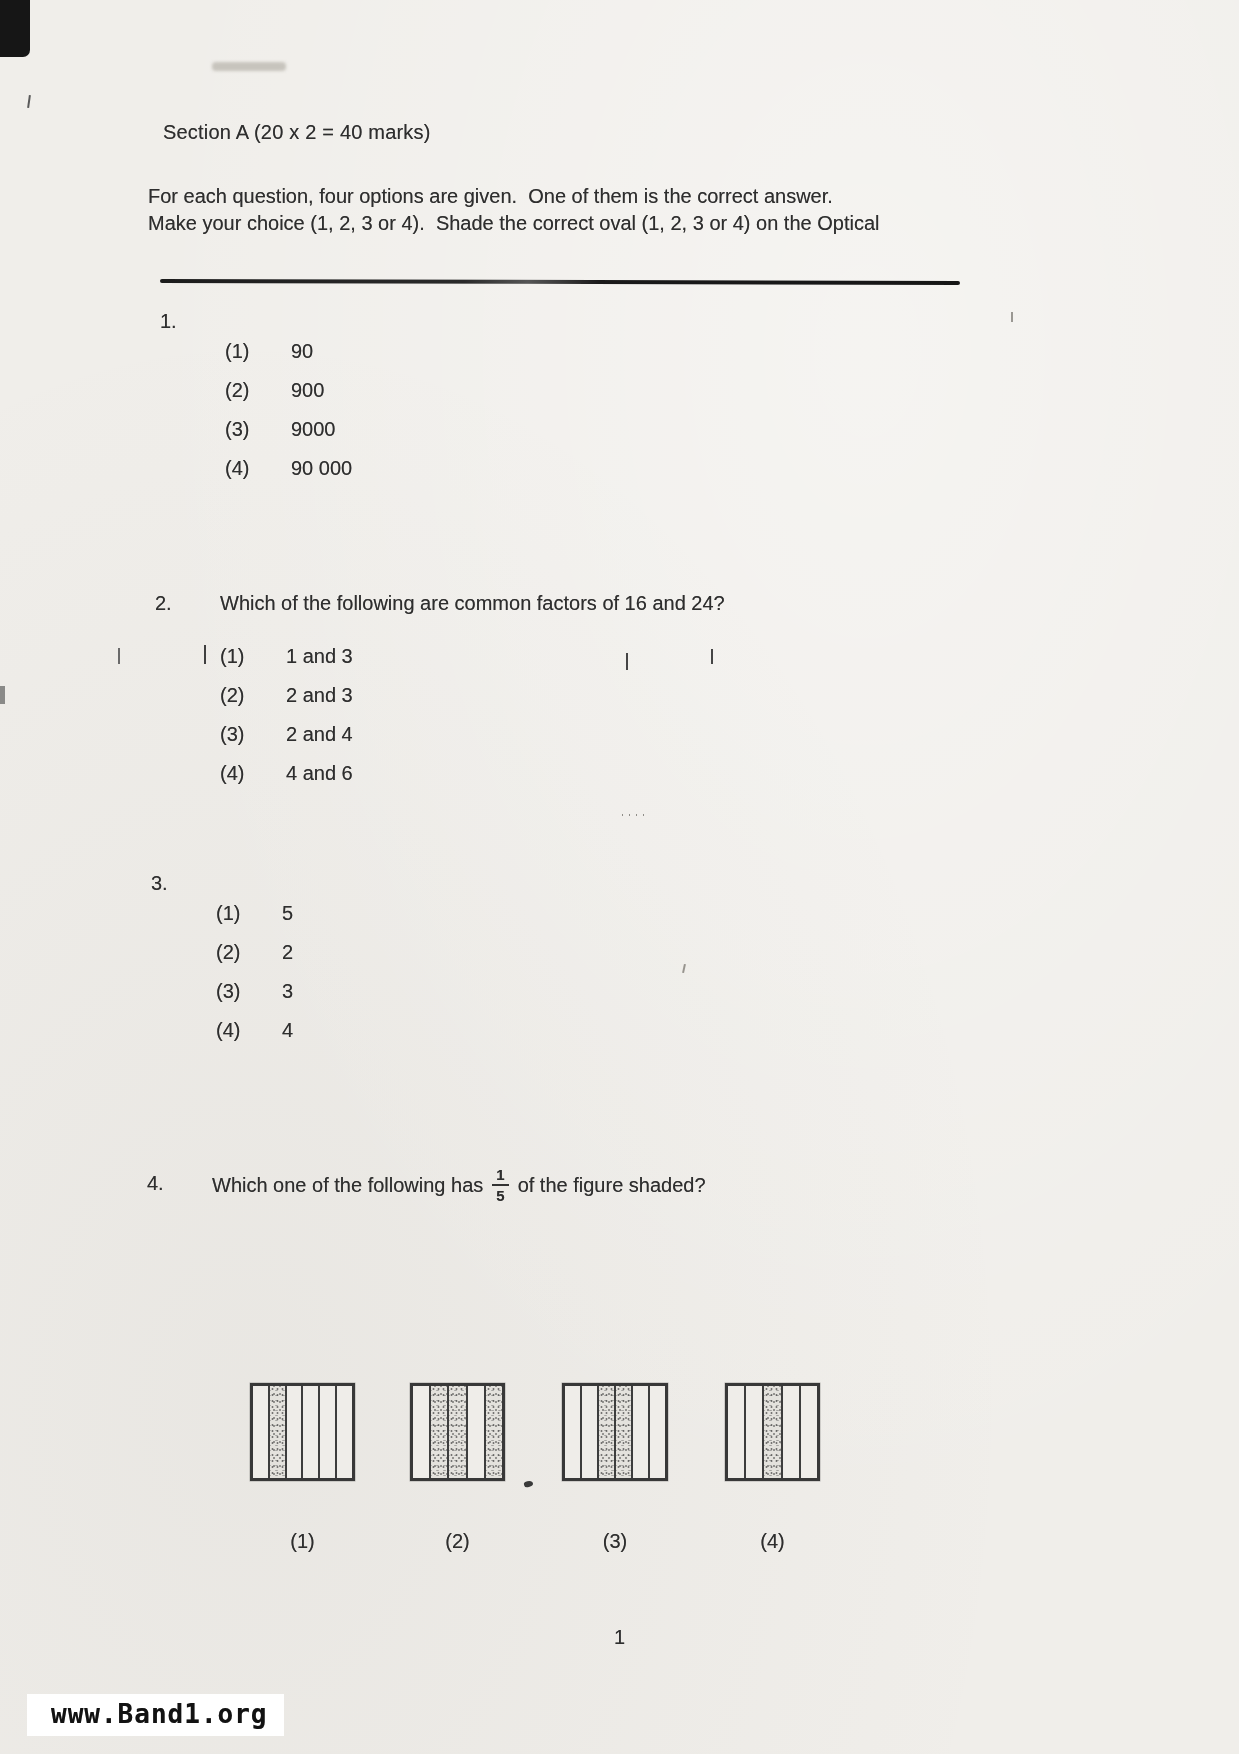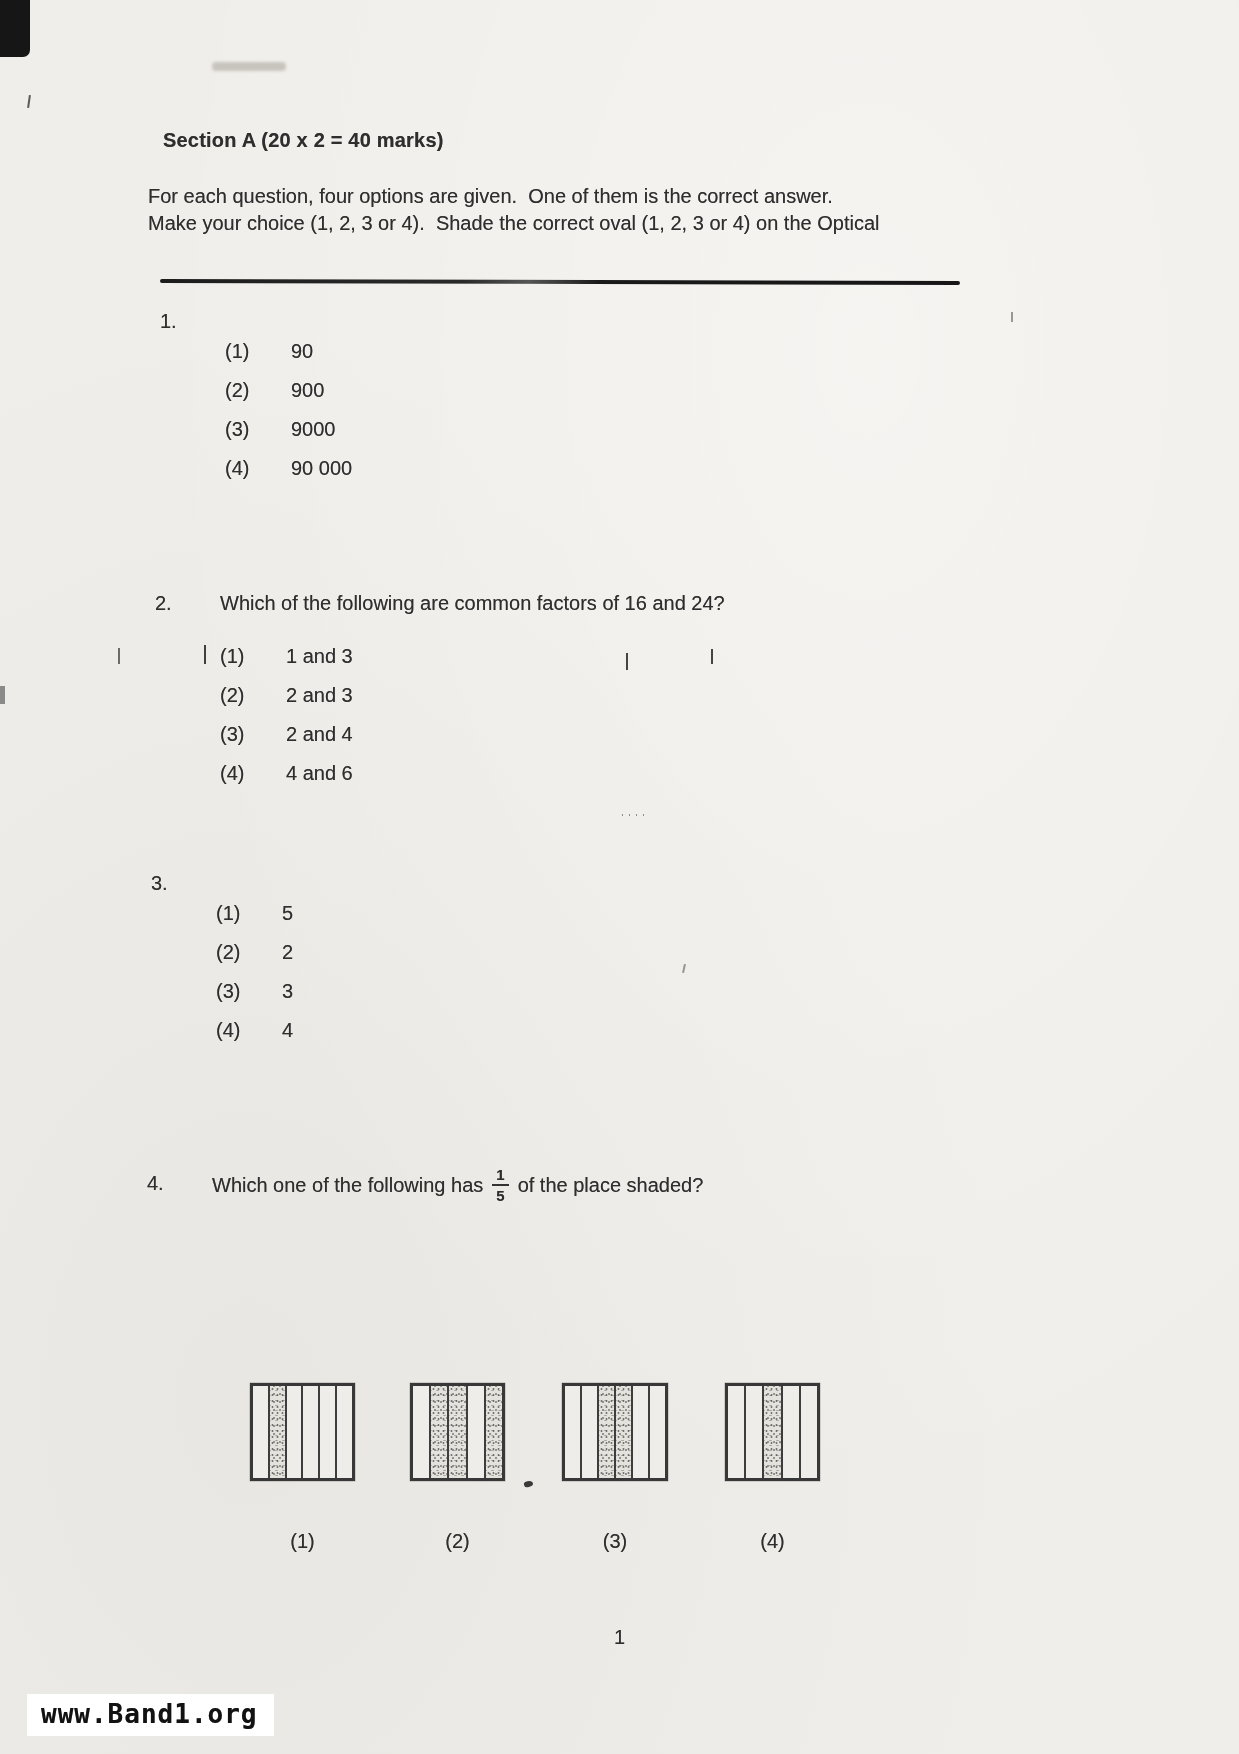--- a/index.html
+++ b/index.html
@@ -36,22 +36,22 @@
   .tick-f{left:0px;top:686px;width:5px;height:18px;background:#8a8a88;}
   .tick-g{left:1011px;top:312px;height:10px;background:#9a9893;}
   .smudge{left:212px;top:62px;width:74px;height:9px;background:#c7c4bd;filter:blur(1.5px);border-radius:4px;}
   .dots-a{left:619px;top:813px;width:26px;height:4px;
           background:radial-gradient(circle 1.6px, #8f8d88 55%, transparent 60%) 0 0/7px 4px repeat-x;}
   .dot-b{left:524px;top:1481px;width:9px;height:6px;background:#3a3a3a;border-radius:40% 60% 50% 50%;transform:rotate(-15deg);}
   .dot-c{left:683px;top:964px;width:2px;height:9px;background:#97948e;transform:rotate(12deg);}
 
   
   .section-title{
-    position:absolute;left:163px;top:129px;
-    font-size:20px;font-weight:bold;letter-spacing:0.2px;
+    position:absolute;left:163px;top:121px;
+    font-size:20px;font-weight:normal;letter-spacing:0.2px;
   }
   .instructions{
     position:absolute;left:148px;top:183px;width:840px;
     font-size:20px;line-height:27px;white-space:pre-wrap;
   }
   .rule{
     position:absolute;left:160px;top:280px;width:800px;height:4px;
     background:linear-gradient(90deg,#1c1c1c 0%,#2a2a2a 38%,#555 46%,#1a1a1a 55%,#161616 100%);
     border-radius:2px;
     transform:rotate(0.15deg);
@@ -113,21 +113,21 @@
   }
 
   
   .page-number{
     position:absolute;left:0;top:1626px;width:1239px;
     text-align:center;font-size:20px;
   }
   .watermark{
     position:absolute;left:27px;top:1694px;
     background:#ffffff;
-    padding:5px 16px 7px 14px;
+    padding:5px 16px 7px 24px;
     font-family:"DejaVu Sans Mono", monospace;
     font-size:26px;font-weight:bold;color:#121212;
     letter-spacing:1px;
   }
 </style>
 </head>
 <body>
 
 <div class="page">
 
@@ -221,21 +221,21 @@
       </div>
       <div class="question question-4">
         <div class="q-num">4.</div>
         <div class="q-body">
           <div class="q-stem">
             <span class="stem-text">Which one of the following has</span>
             <span class="frac">
               <span class="frac-num">1</span>
               <span class="frac-den">5</span>
             </span>
-            <span class="stem-text">of the place shaded?</span>
+            <span class="stem-text">of the figure shaded?</span>
           </div>
         </div>
       </div>
     </div>
 
   <div class="figures-area" id="figures-area">
       <div class="figure" style="left: 250px; width: 105px;">
         <div class="strip"></div>
         <div class="strip shaded"></div>
         <div class="strip"></div>

